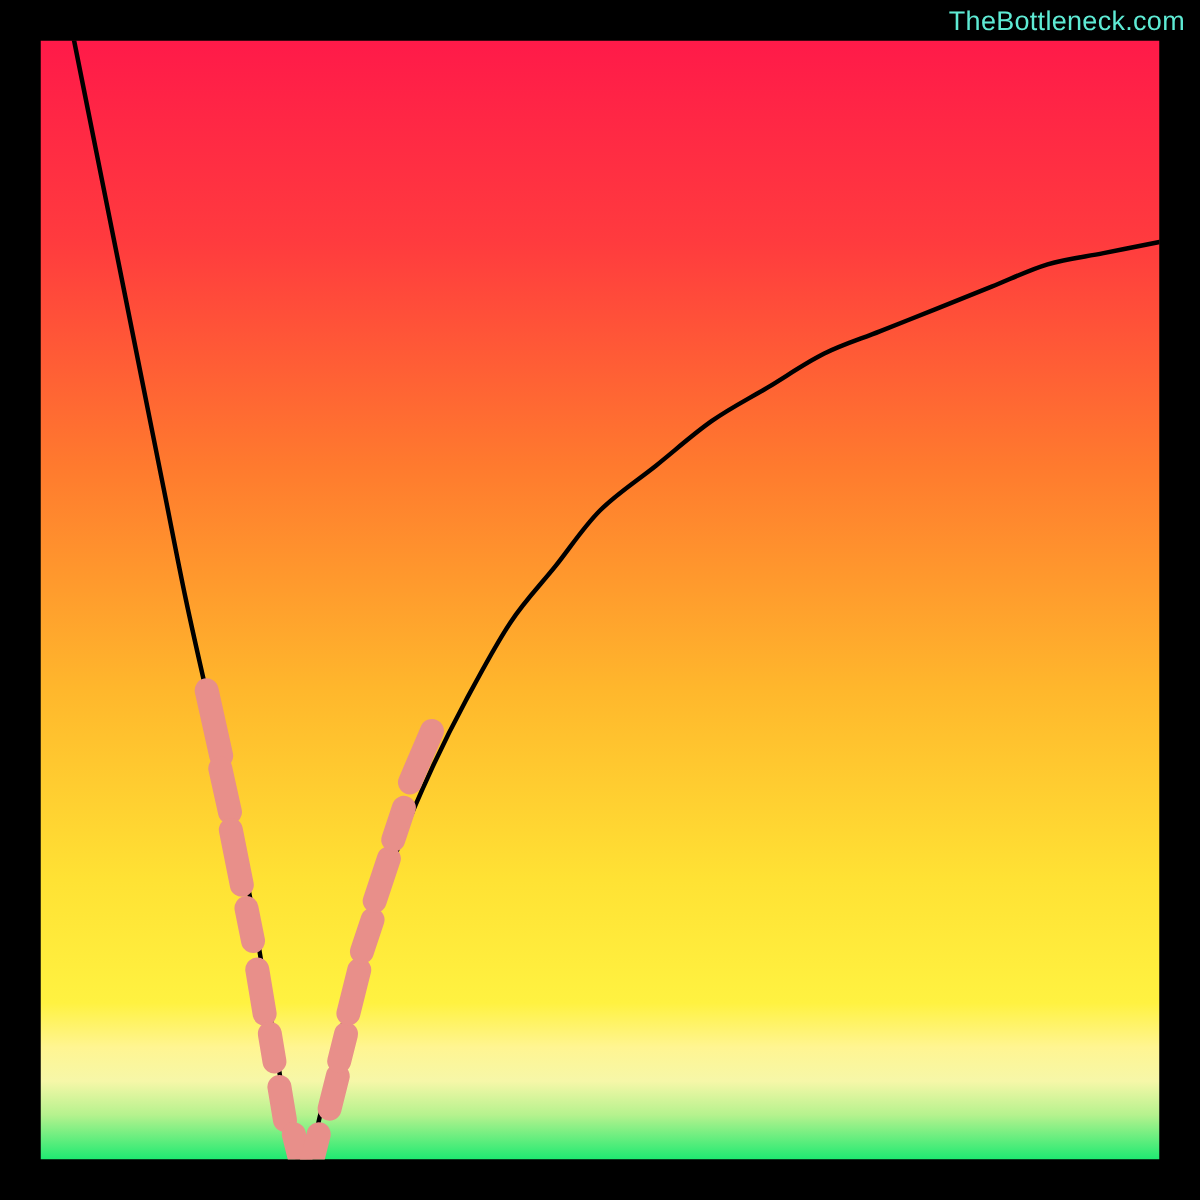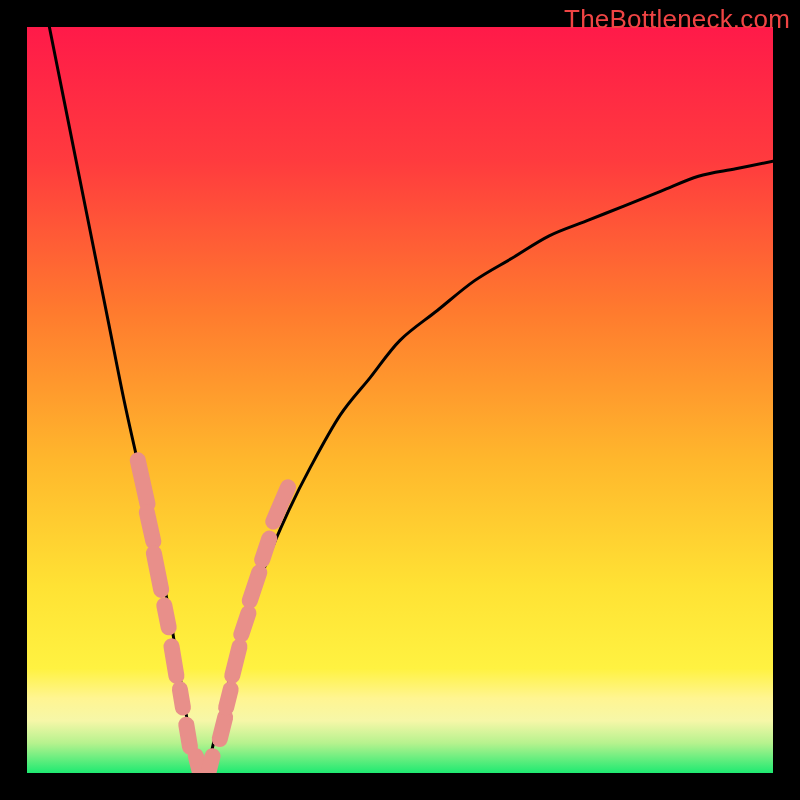--- a/index.html
+++ b/index.html
@@ -23,22 +23,22 @@
     position: absolute;
     left: 0;
     top: 0;
     width: 746px;
     height: 746px;
   }
   .watermark {
     position: absolute;
     top: 4px;
     right: 10px;
-    color: #ef4444;
-    font-size: 26px;
+    color: #5eead4;
+    font-size: 18px;
     font-weight: 500;
     letter-spacing: 0.2px;
     user-select: none;
   }
   svg {
     display: block;
   }
 </style>
 </head>
 <body>

